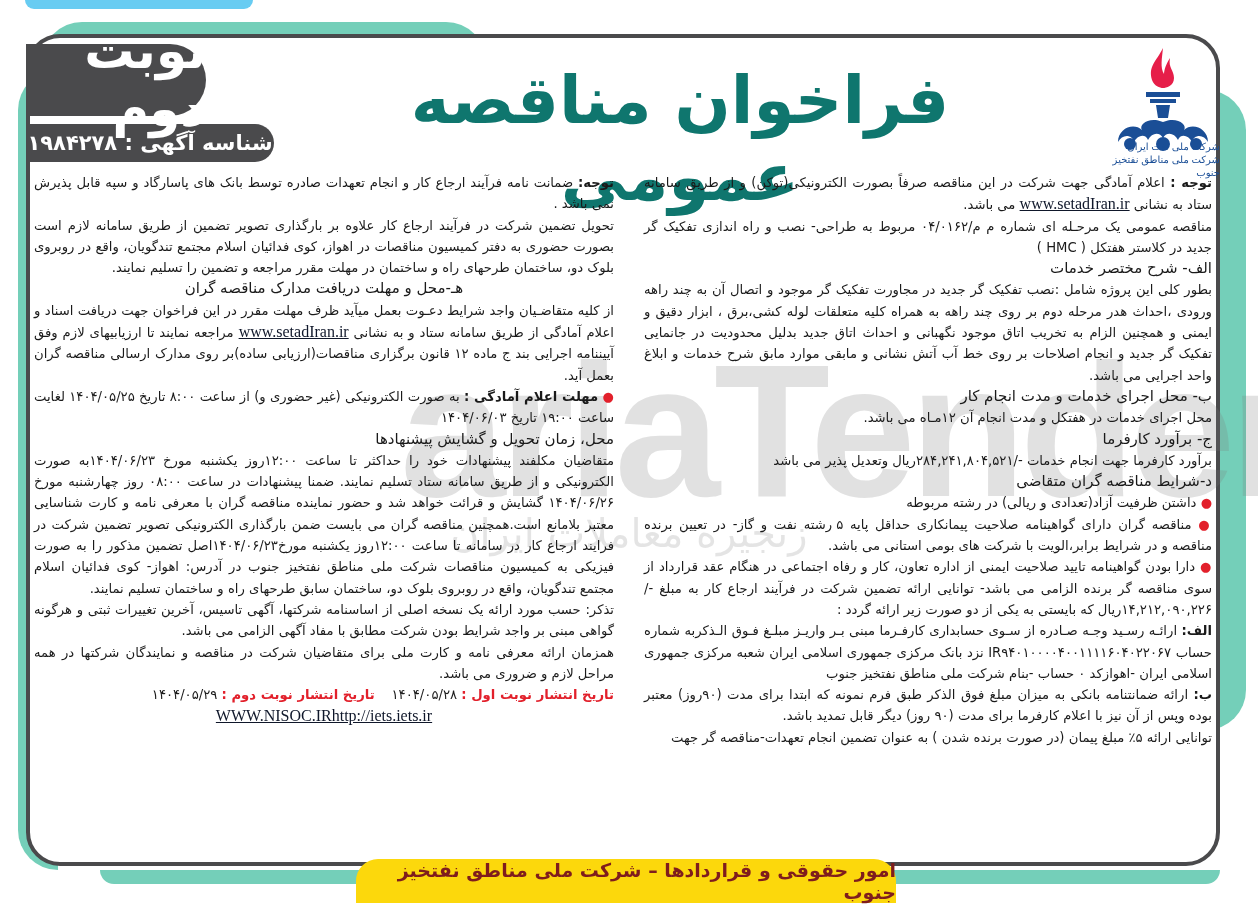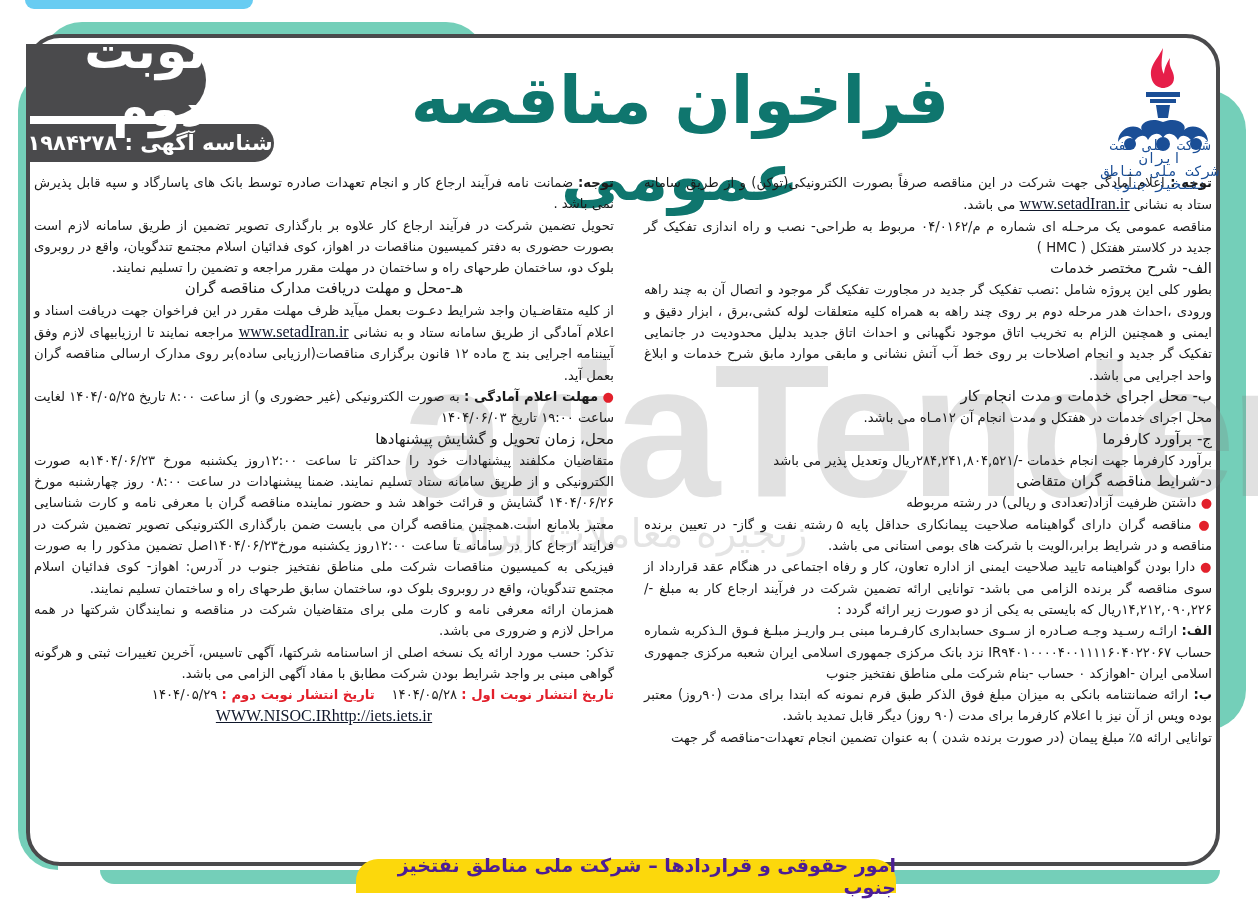--- a/index.html
+++ b/index.html
@@ -42,41 +42,41 @@
     margin-top:8px; width:248px; height:38px; background:#4a4a4c; color:#fff;
     border-radius:0 20px 20px 0; display:flex; align-items:center; justify-content:center;
     font-weight:bold; font-size:21px; direction:rtl; white-space:nowrap;
   }
   .title {
     position:absolute; left:330px; top:62px; width:700px; text-align:center;
     font-size:66px; font-weight:bold; color:#0f766e; direction:rtl; letter-spacing:1px;
   }
   .logo { position:absolute; left:1108px; top:44px; width:110px; height:130px; }
   .logo-caption {
-    position:absolute; left:1100px; top:140px; width:120px; text-align:center;
-    font-family:Liberation Mono, monospace; font-size:14px; color:#1a4e96; direction:rtl; line-height:13px;
+    position:absolute; left:1100px; top:140px; width:120px; text-align:right;
+    font-family:Liberation Sans, sans-serif; font-size:10px; color:#1a4e96; direction:rtl; line-height:13px;
   }
   .col {
     position:absolute; direction:rtl; text-align:justify; color:#1a1a1a;
     font-size:13.2px; line-height:21.3px;
   }
   .col-right { left:644px; top:172px; width:568px; }
   .col-left { left:34px; top:172px; width:580px; }
   .col p { margin:0; }
   .b { font-weight:bold; }
   .h { font-weight:normal; font-size:15px; }
   .red-b { color:#e2202b; font-weight:bold; }
   .bullet { color:#e2202b; font-size:13px; }
   .link { color:#0f172a; text-decoration:underline; font-family:"Liberation Serif", serif; font-size:16px; }
   .ltr { direction:ltr; unicode-bidi:embed; display:inline-block; }
   .footer-bar {
-    position:absolute; left:356px; top:859px; width:540px; height:34px;
+    position:absolute; left:356px; top:859px; width:540px; height:44px;
     background:#fcd80c; border-radius:22px 22px 0 0;
     display:flex; align-items:center; justify-content:center;
-    font-weight:bold; font-size:19px; color:#4c1d95; direction:rtl;
+    font-weight:bold; font-size:19px; color:#7f1d1d; direction:rtl;
   }
   .watermark {
     position:absolute; left:280px; top:330px; width:700px; height:230px;
     pointer-events:none; opacity:0.22;
   }
   .wm-text {
     position:absolute; left:120px; top:0; font-size:190px; font-weight:bold;
     color:#7a7a7a; font-family:"Liberation Sans", sans-serif; letter-spacing:-6px; line-height:200px;
   }
   .wm-sub {
@@ -165,22 +165,22 @@
     <a class="link ltr">www.setadIran.ir</a>
     <span>مراجعه نمایند تا ارزیابیهای لازم وفق آیيننامه اجرایی بند ج ماده ۱۲ قانون برگزاری مناقصات(ارزیابی ساده)بر روی مدارک ارسالی مناقصه گران بعمل آید.</span>
   </p>
   <p>
     <span class="bullet">●</span>
     <span class="b">مهلت اعلام آمادگی :</span>
     <span>به صورت الکترونیکی (غیر حضوری و) از ساعت ۸:۰۰ تاریخ ۱۴۰۴/۰۵/۲۵ لغایت ساعت ۱۹:۰۰ تاریخ ۱۴۰۴/۰۶/۰۳</span>
   </p>
   <p class="h">محل، زمان تحویل و گشایش پیشنهادها</p>
   <p>متقاضیان مکلفند پیشنهادات خود را حداکثر تا ساعت ۱۲:۰۰روز یکشنبه مورخ ۱۴۰۴/۰۶/۲۳به صورت الکترونیکی و از طریق سامانه ستاد تسلیم نمایند. ضمنا پیشنهادات در ساعت ۰۸:۰۰ روز چهارشنبه مورخ ۱۴۰۴/۰۶/۲۶ گشایش و قرائت خواهد شد و حضور نماینده مناقصه گران با معرفی نامه و کارت شناسایی معتبر بلامانع است.همچنین مناقصه گران می بایست ضمن بارگذاری الکترونیکی تصویر تضمین شرکت در فرایند ارجاع کار در سامانه تا ساعت ۱۲:۰۰روز یکشنبه مورخ۱۴۰۴/۰۶/۲۳اصل تضمین مذکور را به صورت فیزیکی به کمیسیون مناقصات شرکت ملی مناطق نفتخیز جنوب در آدرس: اهواز- کوی فدائیان اسلام مجتمع تندگویان، واقع در روبروی بلوک دو، ساختمان سابق طرحهای راه و ساختمان تسلیم نمایند.</p>
+  <p>تذکر: حسب مورد ارائه یک نسخه اصلی از اساسنامه شرکتها، آگهی تاسیس، آخرین تغییرات ثبتی و هرگونه گواهی مبنی بر واجد شرایط بودن شرکت مطابق با مفاد آگهی الزامی می باشد.</p>
   <p>همزمان ارائه معرفی نامه و کارت ملی برای متقاضیان شرکت در مناقصه و نمایندگان شرکتها در همه مراحل لازم و ضروری می باشد.</p>
-  <p>تذکر: حسب مورد ارائه یک نسخه اصلی از اساسنامه شرکتها، آگهی تاسیس، آخرین تغییرات ثبتی و هرگونه گواهی مبنی بر واجد شرایط بودن شرکت مطابق با مفاد آگهی الزامی می باشد.</p>
   <p>
     <span class="red-b">تاریخ انتشار نوبت اول :</span>
     <span>۱۴۰۴/۰۵/۲۸</span>
     &nbsp;&nbsp;
     <span class="red-b">تاریخ انتشار نوبت دوم :</span>
     <span>۱۴۰۴/۰۵/۲۹</span>
   </p>
   <p style="text-align:center;">
     <a class="link ltr">WWW.NISOC.IRhttp://iets.iets.ir</a>
   </p>

